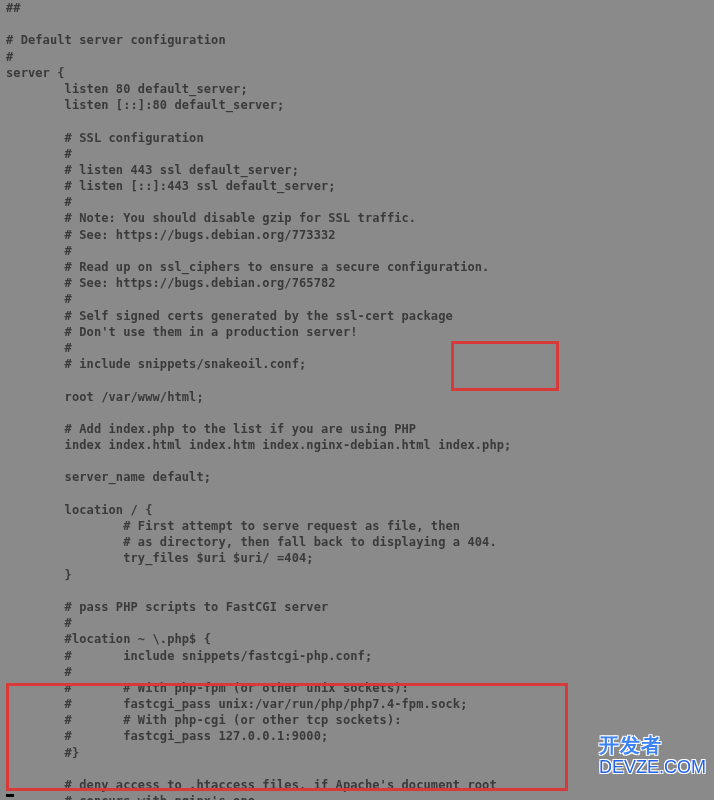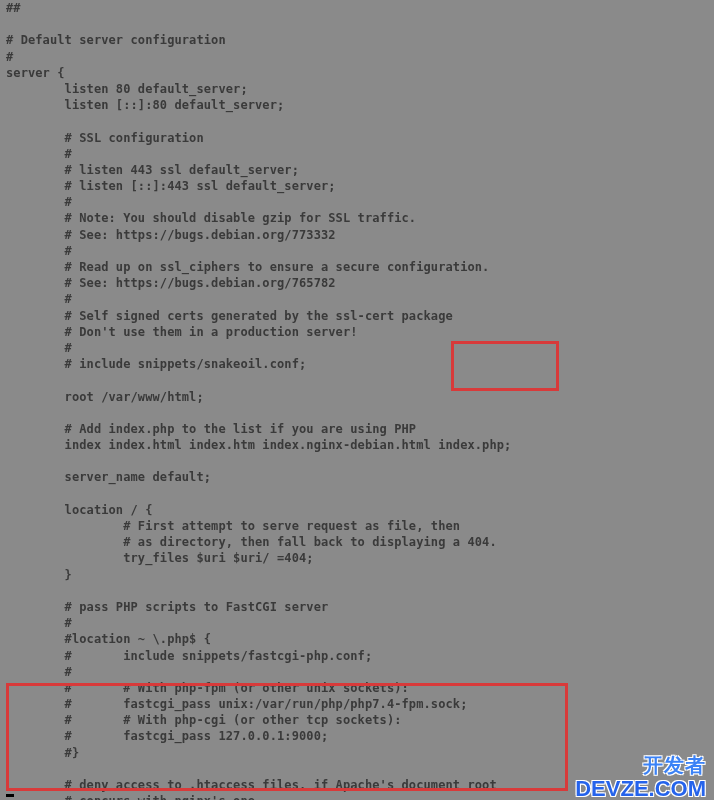--- a/index.html
+++ b/index.html
@@ -39,36 +39,36 @@
       border: 3px solid #d83a3a;
       left: 6px;
       top: 683px;
       width: 562px;
       height: 108px;
       pointer-events: none;
     }
     .watermark {
       position: absolute;
       right: 8px;
-      bottom: 0;
-      text-align: right;
+      bottom: 24px;
+      text-align: left;
       pointer-events: none;
     }
     .watermark .line1 {
       font-family: "Segoe UI", Arial, sans-serif;
       font-size: 20px;
       font-weight: 700;
       color: #3b82f6;
       text-shadow: 1px 1px 0 #fff, -1px -1px 0 #fff, 1px -1px 0 #fff, -1px 1px 0 #fff;
       letter-spacing: 1px;
     }
     .watermark .line2 {
       font-family: "Arial Black", Arial, sans-serif;
-      font-size: 22px;
-      font-weight: 700;
+      font-size: 18px;
+      font-weight: 400;
       color: #2563eb;
       text-shadow: 1px 1px 0 #fff, -1px -1px 0 #fff, 1px -1px 0 #fff, -1px 1px 0 #fff;
       letter-spacing: 0px;
       line-height: 0.95;
     }
     .cursor-line {
       position: absolute;
       left: 6px;
       bottom: 3px;
       width: 8px;

